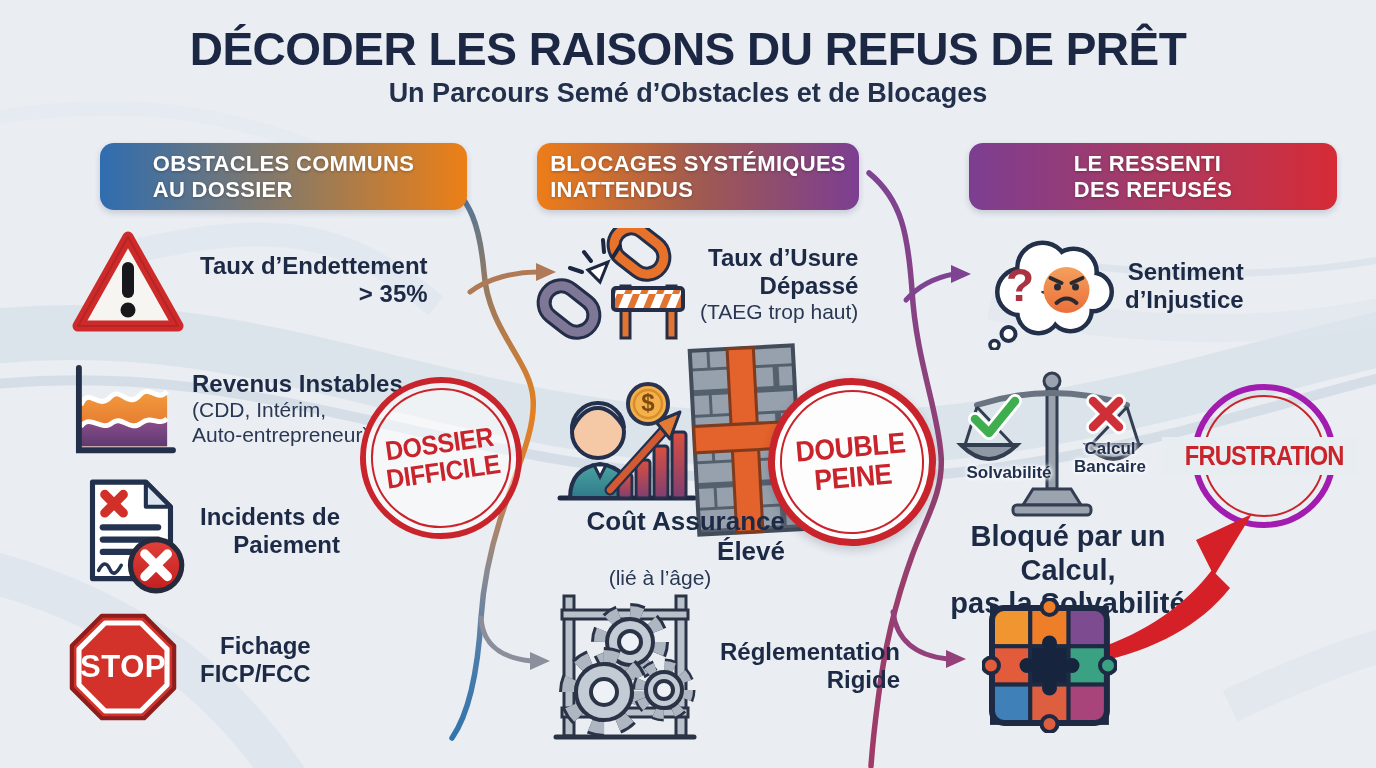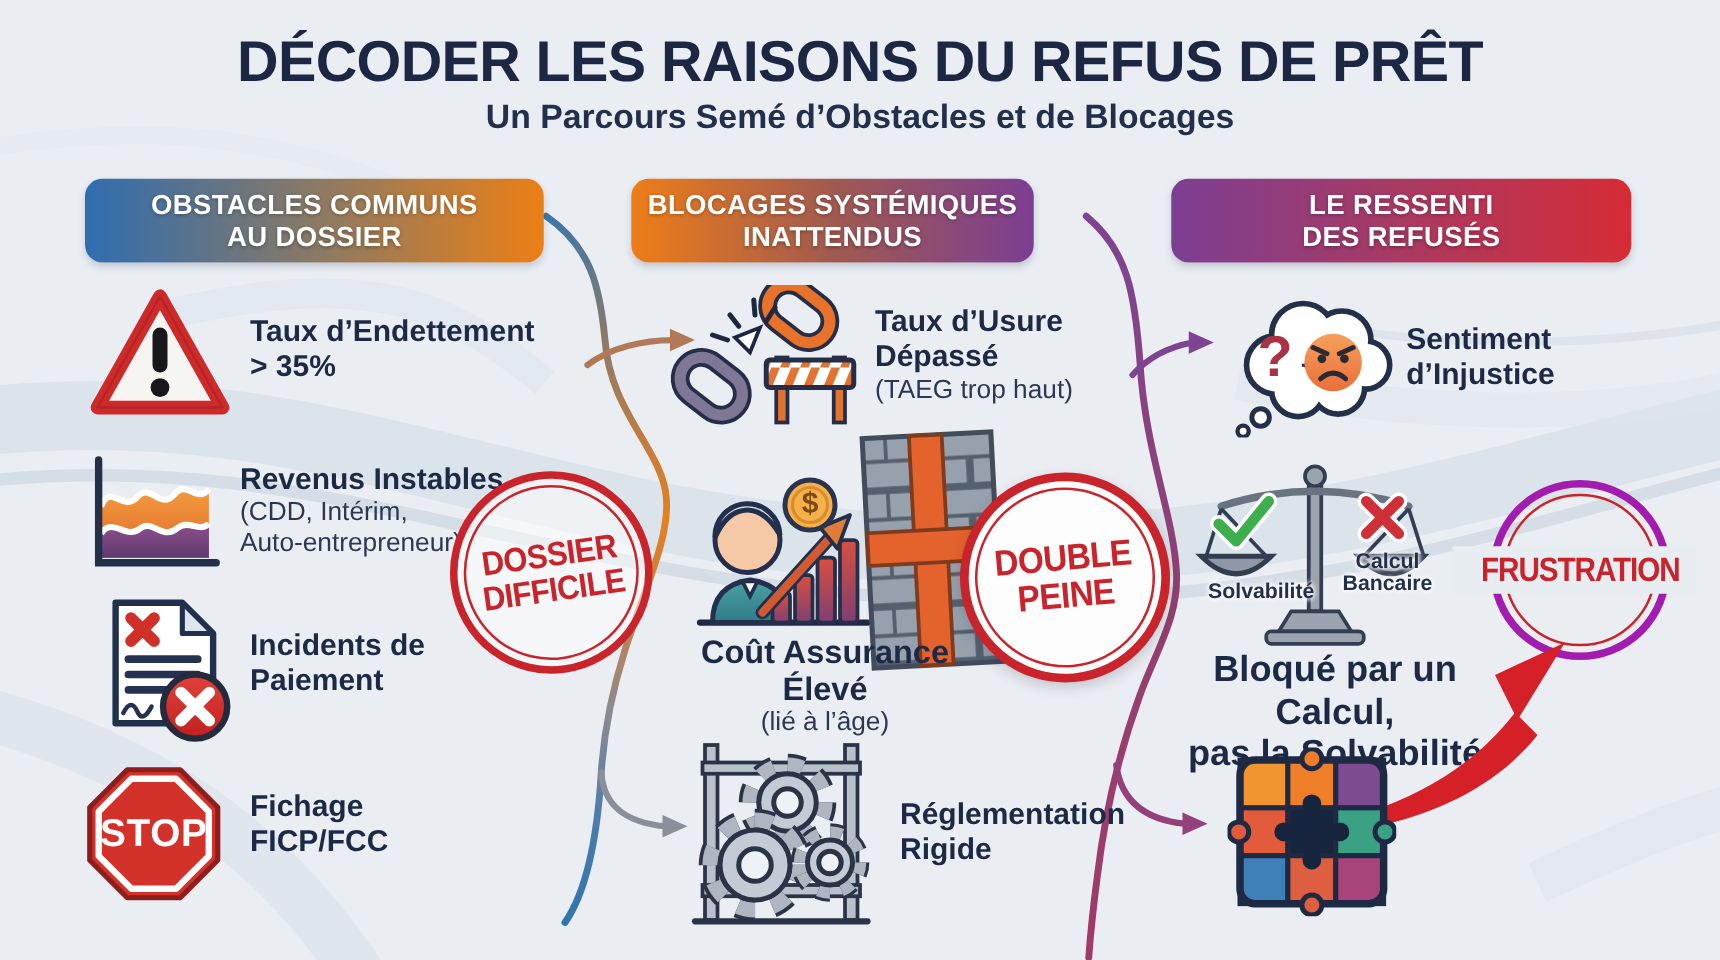--- a/index.html
+++ b/index.html
@@ -6,27 +6,27 @@
   #canvas{position:relative;width:1376px;height:768px;overflow:hidden;
           background:#eaeef3;font-family:"Liberation Sans",sans-serif;}
   .abs{position:absolute;}
   svg{display:block;}
   .pre{white-space:pre-line;}
   
   .page-title{width:100%;text-align:center;font-weight:800;font-size:46px;
               letter-spacing:-.5px;color:#1c2744;}
   .page-subtitle{width:100%;text-align:center;font-weight:600;font-size:27px;color:#22304c;}
   .col-header{height:67px;border-radius:14px;display:flex;align-items:center;justify-content:center;
-              color:#fff;font-weight:800;font-size:22px;line-height:1.18;text-align:center;
+              color:#fff;font-weight:800;font-size:22px;line-height:1.18;
               letter-spacing:.3px;text-shadow:0 1px 3px rgba(0,0,0,.28);
-              box-shadow:0 3px 6px rgba(30,40,70,.18);}
+              box-shadow:0 3px 6px rgba(30,40,70,.18);margin-left:32px;}
   .grad-1{background:linear-gradient(90deg,#2f6db0 0%,#8d7a62 52%,#ec7f16 100%);}
   .grad-2{background:linear-gradient(90deg,#ee7d18 0%,#a05a50 50%,#7c3e92 100%);}
   .grad-3{background:linear-gradient(90deg,#7c3e92 0%,#a93a62 50%,#d62b36 100%);}
-  .lbl{font-weight:700;font-size:24px;line-height:1.16;color:#1d2a46;white-space:pre-line;}
+  .lbl{font-weight:700;font-size:24px;line-height:1.16;color:#1d2a46;white-space:pre-line;text-align:right;}
   .sub{font-weight:400;font-size:21px;line-height:1.18;color:#2a3854;white-space:pre-line;}
   .center{text-align:center;}
   
   .stamp{border-radius:50%;display:flex;align-items:center;justify-content:center;}
   .stamp .ring-in{position:absolute;inset:5px;border:2.5px solid #c9242b;border-radius:50%;}
   .stamp .txt{position:relative;font-weight:800;color:#c9242b;text-align:center;
               white-space:pre-line;line-height:1.05;letter-spacing:-.5px;transform:scaleX(.92);}
   
   .icon-wrap{position:absolute;}
   .coin-txt{position:absolute;font-weight:800;color:#7a4b12;text-align:center;}

